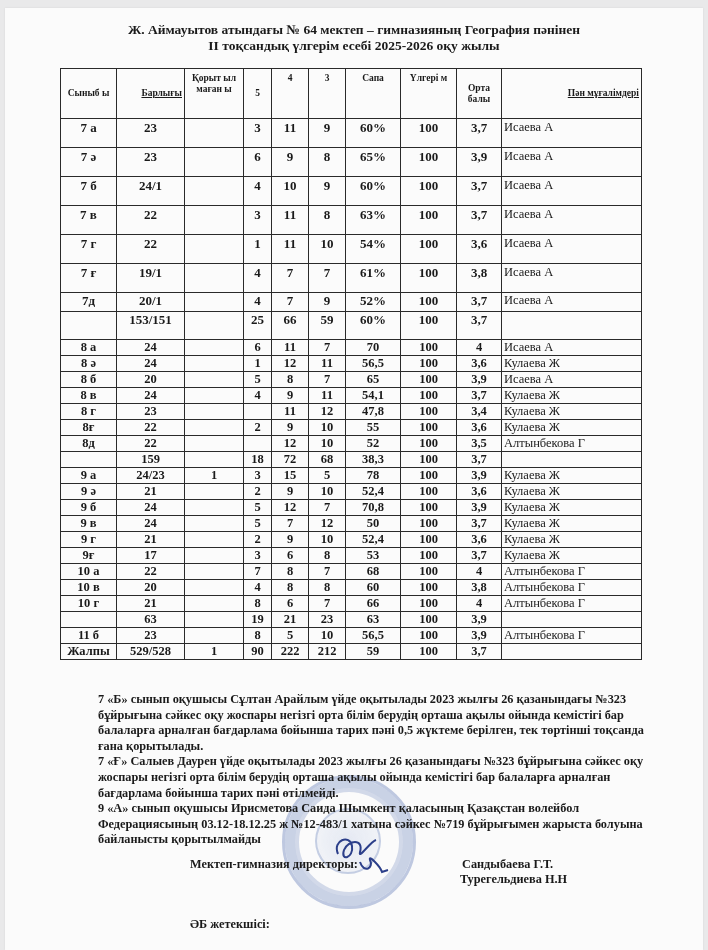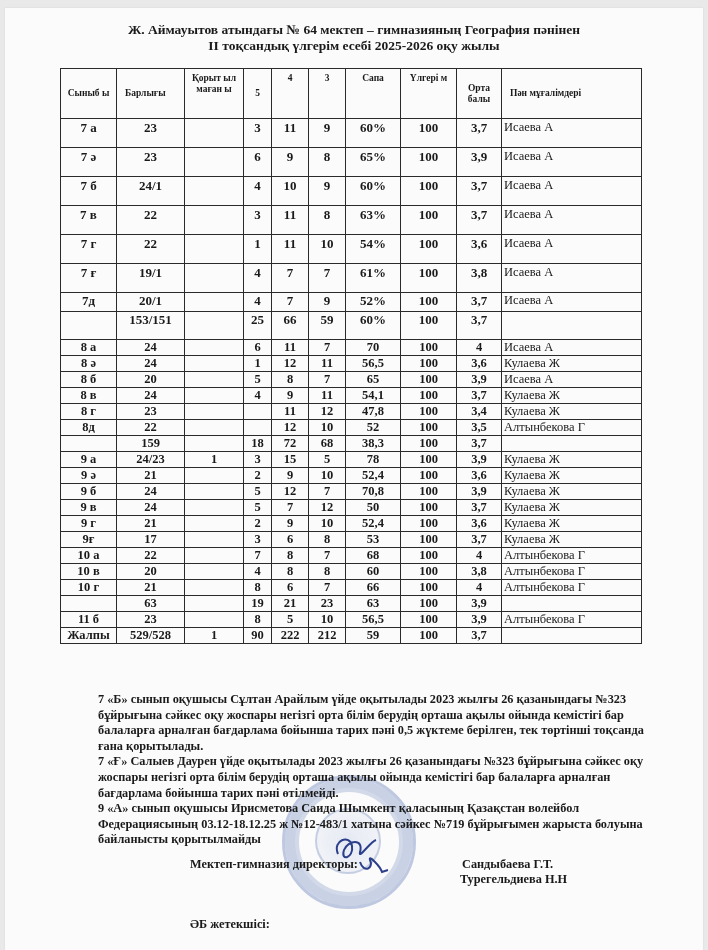--- a/index.html
+++ b/index.html
@@ -25,21 +25,21 @@
       font-size: 13px; table-layout: fixed;
     }
     table.grid td, table.grid th {
       border: 1.3px solid #2a2a2a; padding: 0 2px; vertical-align: top;
       overflow: hidden; white-space: nowrap;
     }
     table.grid th {
       font-size: 9.5px; font-weight: bold; height: 45px; text-align: center;
       vertical-align: middle; line-height: 11px; white-space: normal;
     }
-    table.grid th.left { text-align: left; padding-left: 8px; }
+    table.grid th.left { text-align: right; padding-left: 8px; text-decoration: underline; }
     table.grid th.top { vertical-align: top; padding-top: 4px; margin-left: 12px; }
     td.c { text-align: center; }
     td.b { font-weight: bold; }
     td.t { text-align: left; padding-left: 6px; font-size: 12.5px; }
     tr.tall td { height: 27px; padding-top: 1px; }
     tr.mid td { height: 18px; }
     tr.sub7 td { height: 27px; font-weight: bold; }
     tr.compact td { height: 15px; line-height: 15px; vertical-align: middle; font-size: 12.5px; }
     tr.subtotal td { font-weight: bold; }
     tr.total td { font-weight: bold; }
@@ -255,20 +255,32 @@
         <td class="c b"></td>
         <td class="c b"></td>
         <td class="c b">11</td>
         <td class="c b">12</td>
         <td class="c b">47,8</td>
         <td class="c b">100</td>
         <td class="c b">3,4</td>
         <td class="t">Кулаева Ж</td>
       </tr>
       <tr class="compact">
+        <td class="c b">8ғ</td>
+        <td class="c b">22</td>
+        <td class="c b"></td>
+        <td class="c b">2</td>
+        <td class="c b">9</td>
+        <td class="c b">10</td>
+        <td class="c b">55</td>
+        <td class="c b">100</td>
+        <td class="c b">3,6</td>
+        <td class="t">Кулаева Ж</td>
+      </tr>
+      <tr class="compact">
         <td class="c b">8д</td>
         <td class="c b">22</td>
         <td class="c b"></td>
         <td class="c b"></td>
         <td class="c b">12</td>
         <td class="c b">10</td>
         <td class="c b">52</td>
         <td class="c b">100</td>
         <td class="c b">3,5</td>
         <td class="t">Алтынбекова Г</td>

